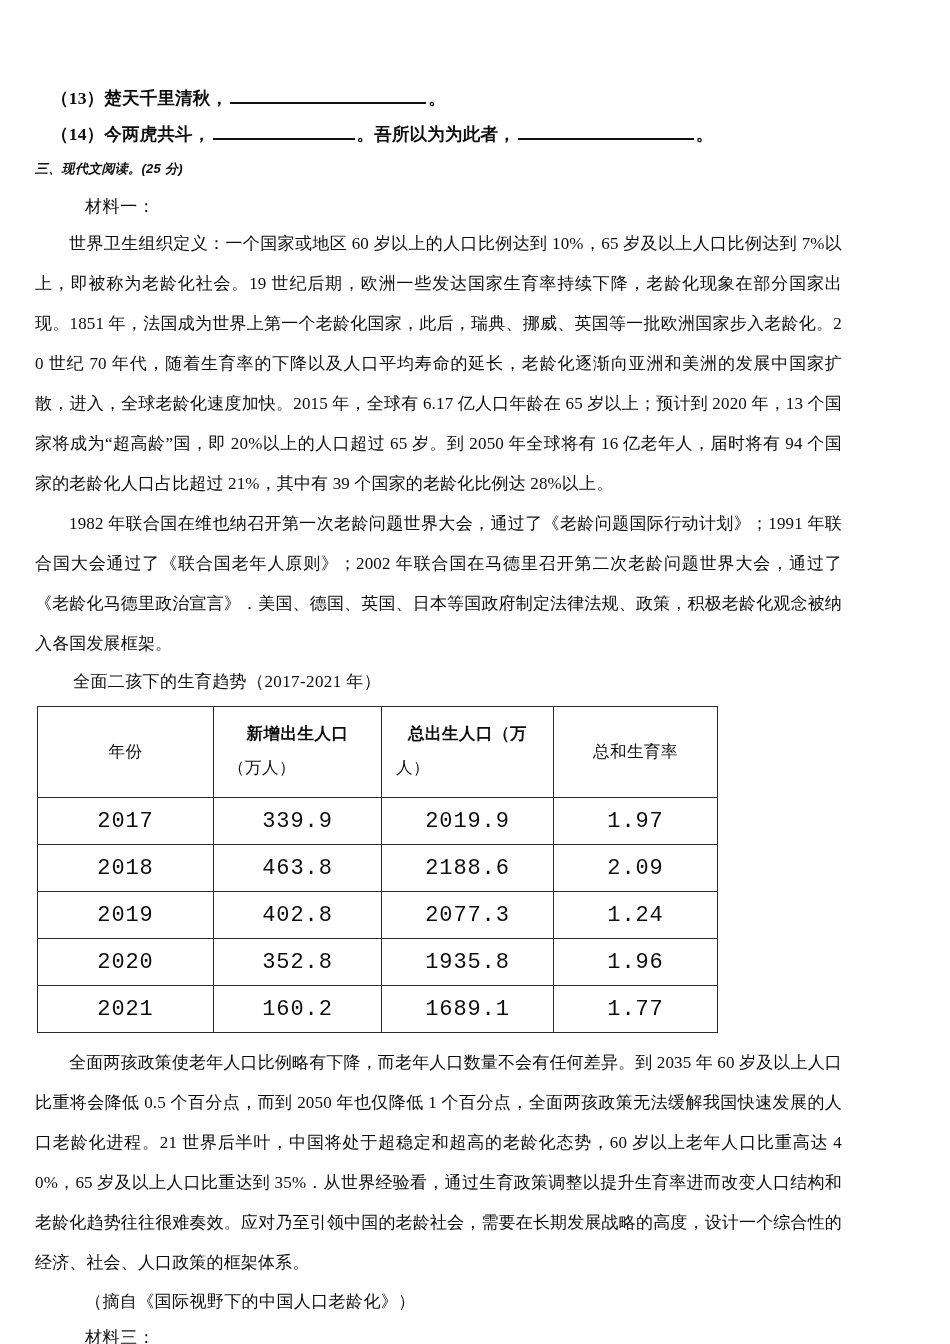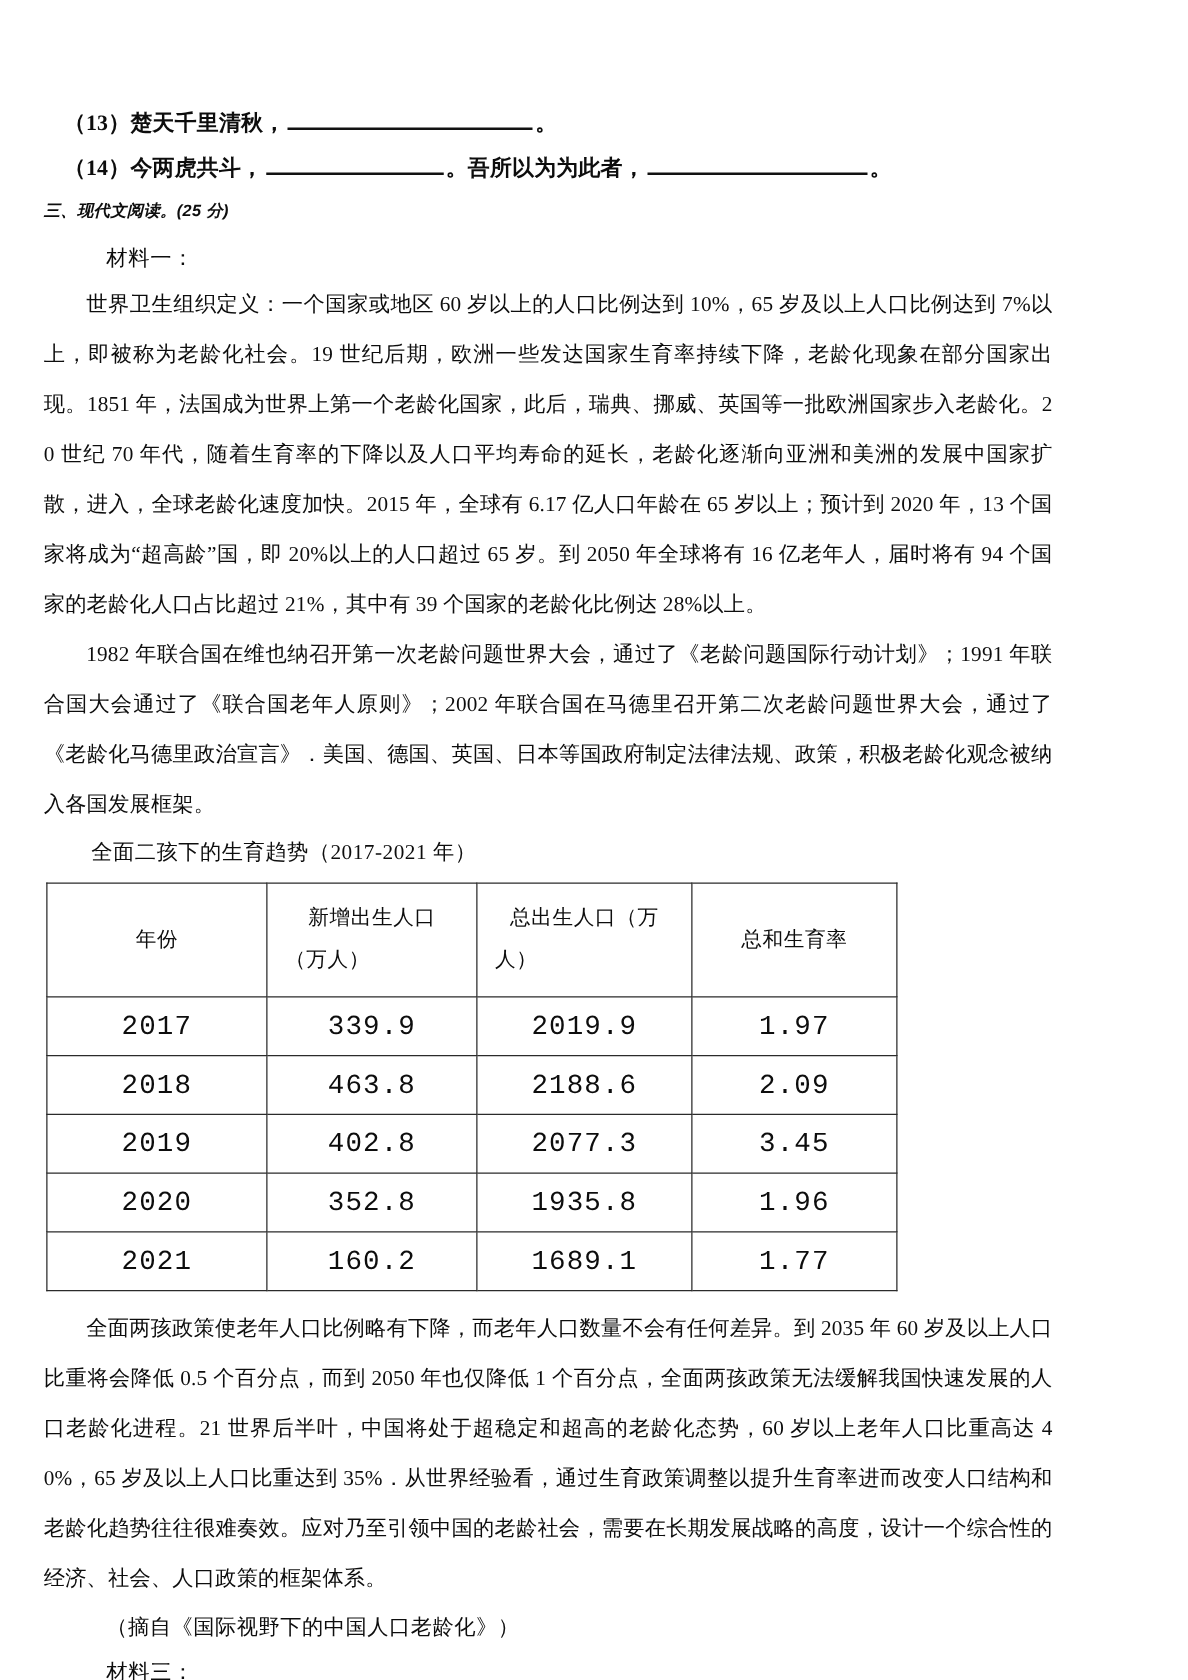--- a/index.html
+++ b/index.html
@@ -107,21 +107,21 @@
   .hd-inner {
     font-size: 16.5px;
     line-height: 34px;
     padding: 10px 14px 0 14px;
     text-align: center;
     letter-spacing: 0.5px;
   }
   .hd-inner.two-line {
     text-align: left;
   }
-  .hd-inner.two-line .l1 { display: block; text-align: center; }
+  .hd-inner.two-line .l1 { display: block; text-align: center; font-weight: bold; }
   .hd-inner.two-line .l2 { display: block; text-align: left; }
   .hd-inner.mid-v {
     padding-top: 28px;
   }
   .data-table tbody td {
     height: 46px;
     text-align: center;
     font-size: 22px;
     font-family: Liberation Mono, monospace;
     letter-spacing: 0.9px;
@@ -188,21 +188,21 @@
       <tr>
         <td>2018</td>
         <td>463.8</td>
         <td>2188.6</td>
         <td>2.09</td>
       </tr>
       <tr>
         <td>2019</td>
         <td>402.8</td>
         <td>2077.3</td>
-        <td>3.45</td>
+        <td>1.24</td>
       </tr>
       <tr>
         <td>2020</td>
         <td>352.8</td>
         <td>1935.8</td>
         <td>1.96</td>
       </tr>
       <tr>
         <td>2021</td>
         <td>160.2</td>

